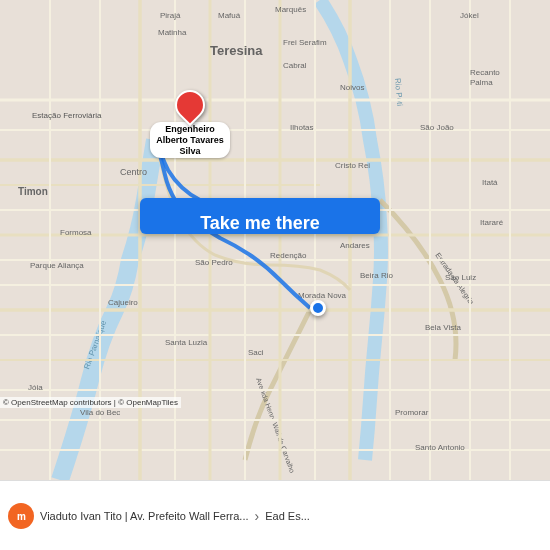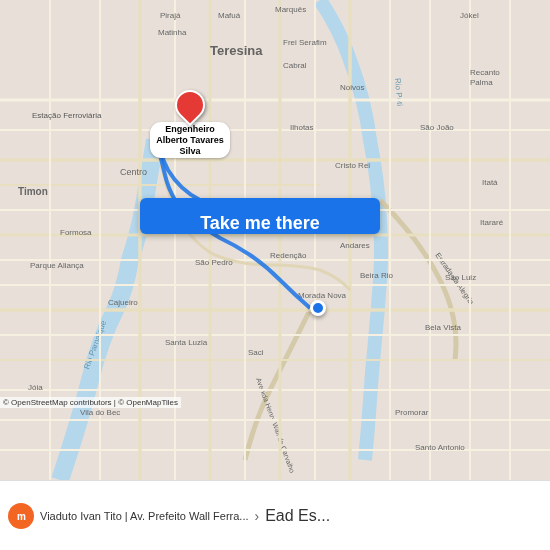--- a/index.html
+++ b/index.html
@@ -128,21 +128,21 @@
     .bottom-from-text {
       font-size: 11px;
       color: #333;
       overflow: hidden;
       white-space: nowrap;
       text-overflow: ellipsis;
       max-width: 260px;
     }
 
     .bottom-to-text {
-      font-size: 16px;
+      font-size: 11px;
       color: #333;
       overflow: hidden;
       white-space: nowrap;
       text-overflow: ellipsis;
     }
 
     .arrow-sep {
       font-size: 14px;
       color: #666;
       flex-shrink: 0;

